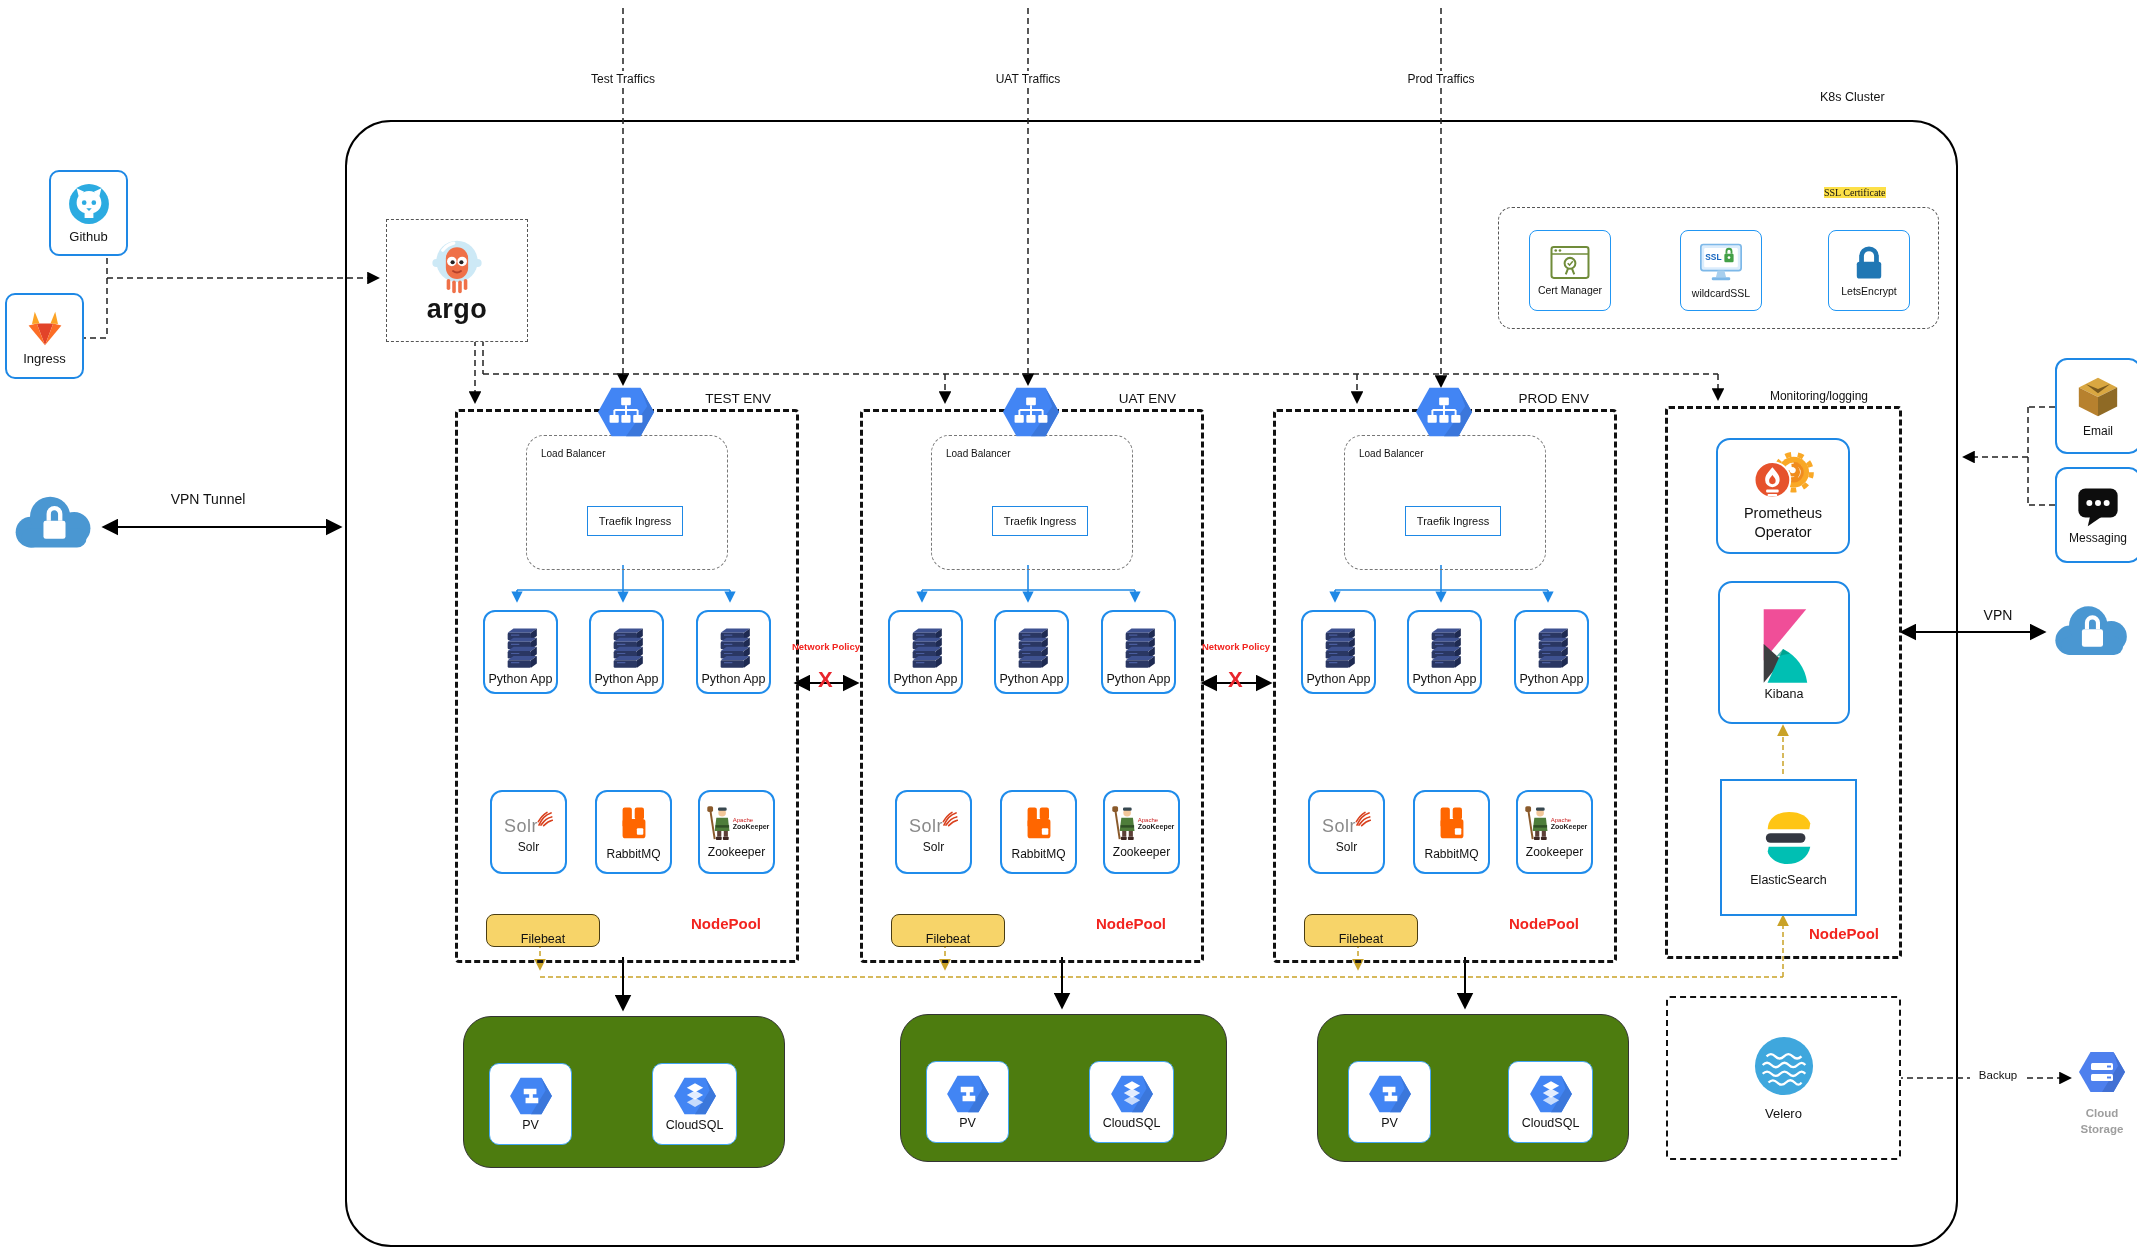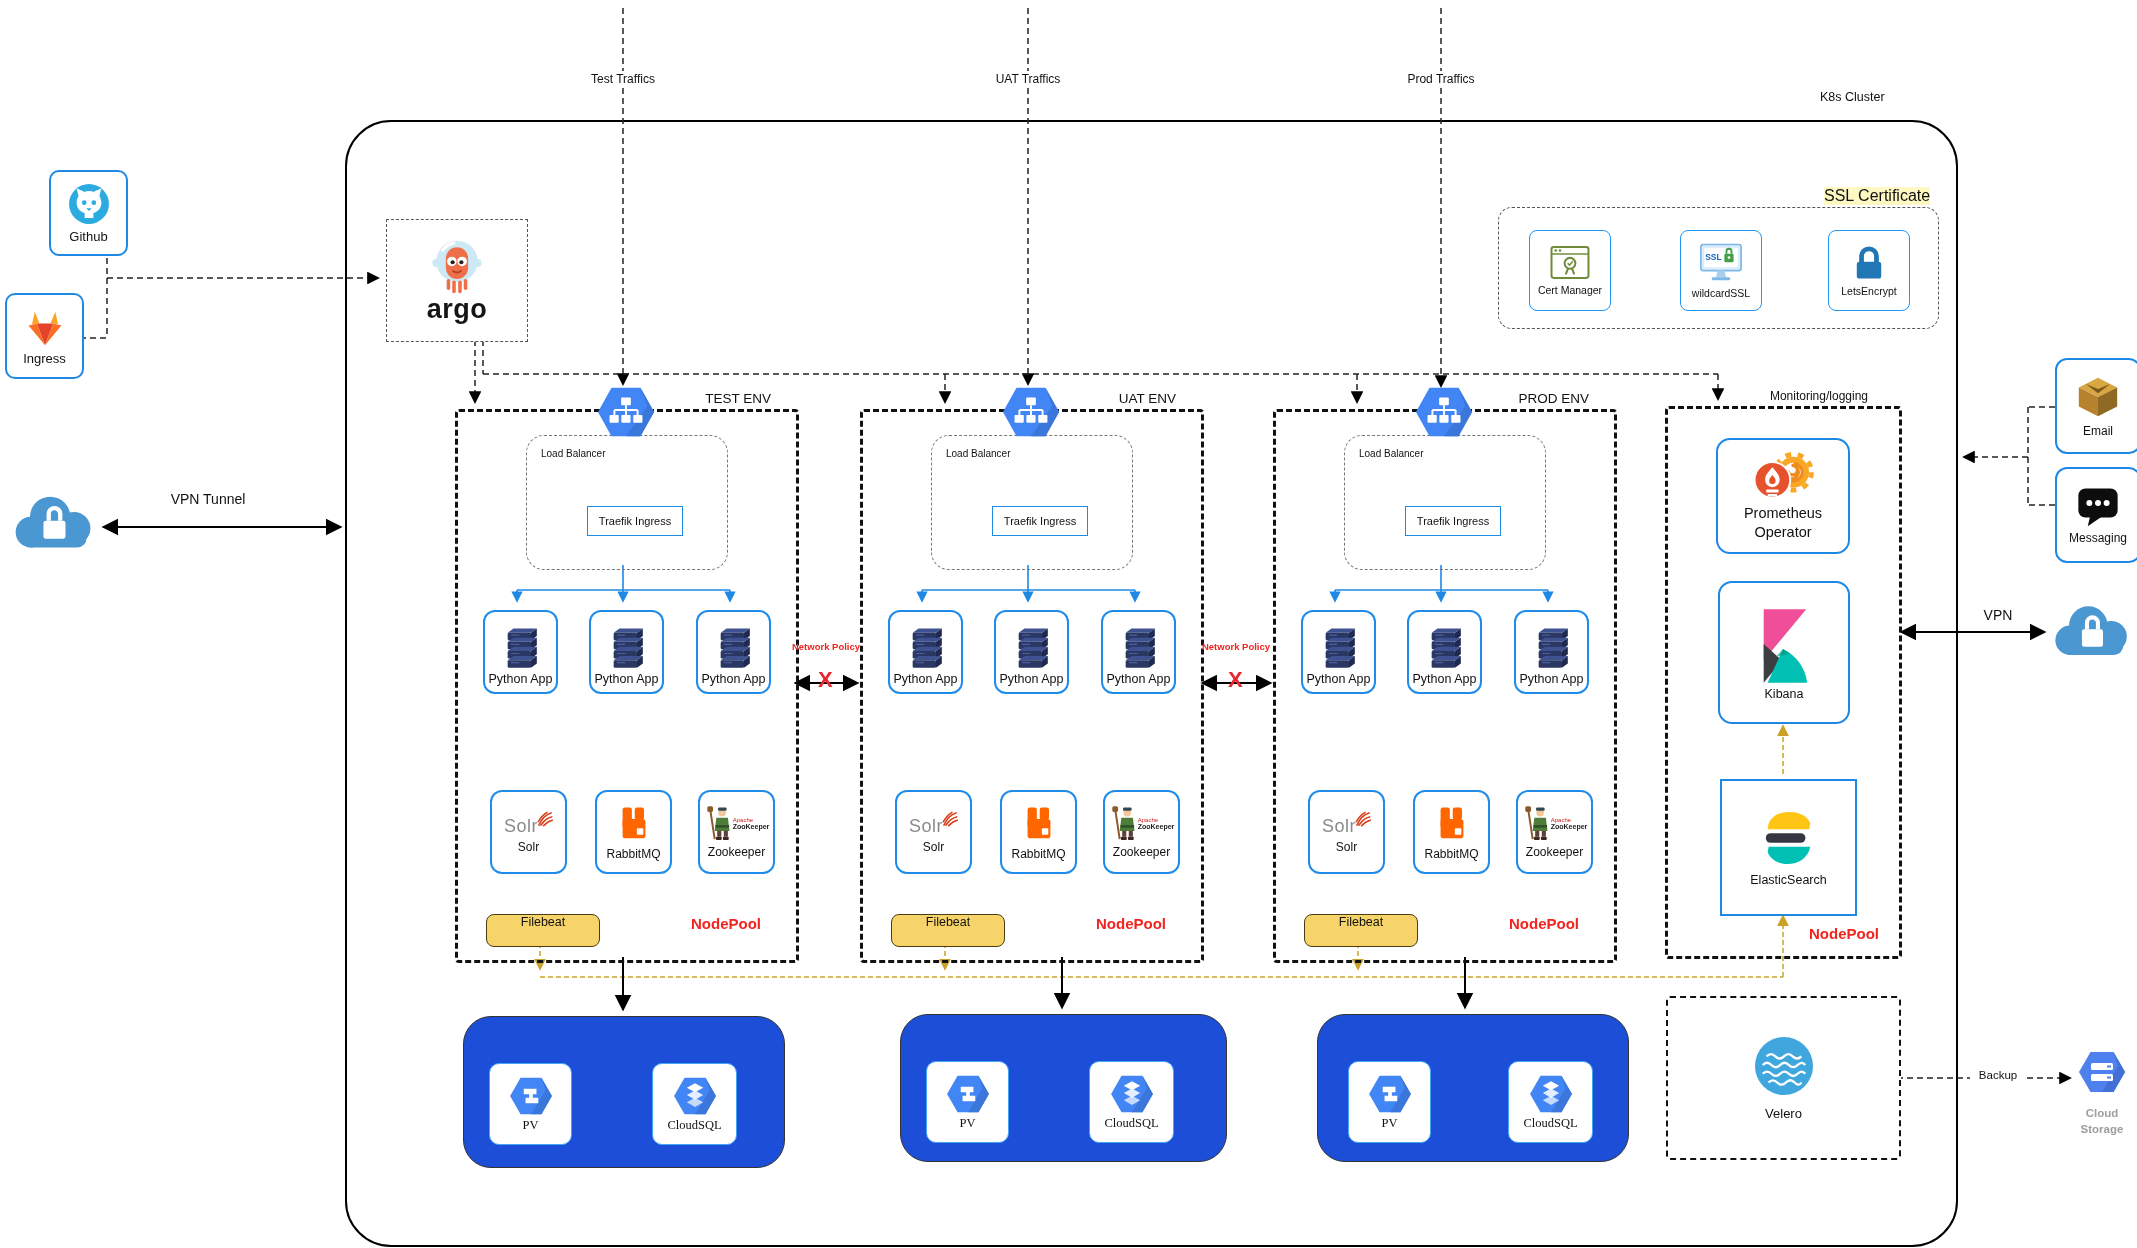--- a/index.html
+++ b/index.html
@@ -16,56 +16,56 @@
   .k8s-label{left:1820px;top:90px;font-size:12.5px;z-index:2;}
   .traffic-label{top:71px;width:110px;text-align:center;font-size:12px;background:#fff;z-index:2;padding:1px 0;}
   
   .srcbox{width:75px;height:82px;border:2px solid #1e88e5;border-radius:10px;background:#fff;display:flex;flex-direction:column;align-items:center;justify-content:center;gap:3px;z-index:2;}
   .src-label{font-size:13px;}
   
   .argo-box{left:386px;top:219px;width:140px;height:121px;border:1.6px dashed #555;background:#fff;display:flex;flex-direction:column;align-items:center;justify-content:center;z-index:2;}
   .argo-text{font-size:27px;font-weight:700;color:#151515;margin-top:-4px;letter-spacing:.5px;}
   
   .ssl-box{left:1498px;top:207px;width:439px;height:120px;border:1.6px dashed #555;border-radius:14px;background:#fff;z-index:2;}
-  .ssl-title{left:1824px;top:187px;font-size:16px;z-index:2;background:#fef9c3;}
+  .ssl-title{left:1824px;top:187px;font-size:10px;z-index:2;background:#fde047;font-family:Liberation Serif, serif;}
   .ssl-item{position:absolute;width:80px;height:79px;border:1.6px solid #2196f3;border-radius:8px;background:#fff;display:flex;flex-direction:column;align-items:center;justify-content:center;gap:3px;font-size:10.5px;text-align:center;line-height:1.15;}
   
   .env{position:absolute;top:409px;width:338px;height:548px;border:3px dashed #111;border-radius:4px;z-index:2;}
   .env-label{position:absolute;top:-21px;right:22px;font-size:13.5px;background:#fff;padding:0 3px;}
   .lb-hex{position:absolute;left:139px;top:-26px;width:58px;height:52px;z-index:4;}
   .lb-box{position:absolute;left:68px;top:23px;width:200px;height:133px;border:1.4px dashed #777;border-radius:18px;}
   .lb-label{position:absolute;left:14px;top:12px;font-size:10px;}
   .traefik{position:absolute;left:60px;top:70px;width:94px;height:28px;border:1.2px solid #1e88e5;background:#fff;display:flex;align-items:center;justify-content:center;font-size:11px;}
   .app{position:absolute;top:198px;width:75px;height:84px;border:2.5px solid #1f8ceb;border-radius:12px;background:#fff;display:flex;flex-direction:column;align-items:center;justify-content:flex-end;padding-bottom:6px;box-sizing:border-box;z-index:3;}
   .app svg{width:40px;height:46px;margin-bottom:3px;}
   .app-label{font-size:12.5px;}
   .svc{position:absolute;top:378px;width:73px;height:80px;border:2px solid #1f8ceb;border-radius:12px;background:#fff;display:flex;flex-direction:column;align-items:center;justify-content:center;gap:3px;z-index:3;}
   .svc-label{font-size:12px;}
   .solr-logo{position:relative;height:26px;display:flex;align-items:flex-end;}
   .solr-text{font-size:18px;color:#8a8a8a;letter-spacing:.5px;}
   .solr-sun{width:16px;height:16px;margin-left:-1px;margin-bottom:10px;}
   .zoo-wrap{display:flex;align-items:center;gap:1px;}
   .zoo-col{display:flex;flex-direction:column;line-height:1;}
   .zoo-brand{font-size:6px;color:#cc2222;}
   .zoo-name{font-size:7px;font-weight:700;color:#222;}
-  .filebeat{position:absolute;left:28px;top:502px;width:112px;height:31px;background:#f7d469;border:1.4px solid #4a3d12;border-radius:8px;display:flex;align-items:flex-start;justify-content:center;font-size:12.5px;z-index:3;}
+  .filebeat{position:absolute;left:28px;top:502px;width:112px;height:31px;background:#f7d469;border:1.4px solid #4a3d12;border-radius:8px;display:flex;align-items:flex-end;justify-content:center;font-size:12.5px;z-index:3;}
   .nodepool{position:absolute;left:212px;top:503px;width:112px;text-align:center;color:#f2241f;font-weight:600;font-size:15px;z-index:3;}
   .np-label{position:absolute;top:641px;width:90px;text-align:center;color:#f2241f;font-weight:600;font-size:9.5px;z-index:3;line-height:1.2;}
   .np-x{position:absolute;top:669px;color:#e8262d;font-weight:700;font-size:22px;line-height:1;z-index:3;}
   
   .mon{left:1665px;top:406px;width:231px;height:547px;border:3px dashed #111;border-radius:4px;position:absolute;z-index:2;}
   .mon-title{position:absolute;top:-20px;right:28px;font-size:12px;background:#fff;padding:0 3px;}
   .mon-item{position:absolute;border:2px solid #1e88e5;border-radius:14px;background:#fff;display:flex;flex-direction:column;align-items:center;justify-content:center;z-index:3;}
   .prom-label{font-size:14.5px;text-align:center;line-height:1.3;}
   .mon-small-label{font-size:12.5px;}
   
   .notif-box{width:82px;height:92px;border:2px solid #1e88e5;border-radius:12px;background:#fff;display:flex;flex-direction:column;align-items:center;justify-content:center;gap:4px;z-index:2;font-size:12px;}
   .vpn-label{font-size:14px;text-align:center;z-index:2;background:#fff;}
   
-  .storage{position:absolute;border:1.6px solid #333;border-radius:28px;background:#1d4ed8;z-index:2;font-family:Liberation Serif, serif;}
+  .storage{position:absolute;border:1.6px solid #333;border-radius:28px;background:#4d7c0f;z-index:2;}
   .pvbox{position:absolute;top:46px;width:81px;height:80px;border:1.6px solid #42a5f5;border-radius:10px;background:#fff;display:flex;flex-direction:column;align-items:center;justify-content:center;gap:2px;font-size:12.5px;}
   .velero{left:1666px;top:996px;width:231px;height:160px;border:2.5px dashed #111;border-radius:4px;position:absolute;background:#fff;display:flex;flex-direction:column;align-items:center;justify-content:center;gap:9px;z-index:2;font-size:13px;}
   .backup-label{left:1970px;top:1069px;width:56px;text-align:center;font-size:11.5px;background:#fff;z-index:2;}
   .cs-label{left:2064px;top:1106px;width:76px;text-align:center;font-size:11.5px;font-weight:600;color:#9e9e9e;line-height:1.35;z-index:2;}
   .hidden-defs{position:absolute;width:0;height:0;overflow:hidden;}
 </style>
 </head>
 <body>
 
 <svg class="hidden-defs" aria-hidden="true">

